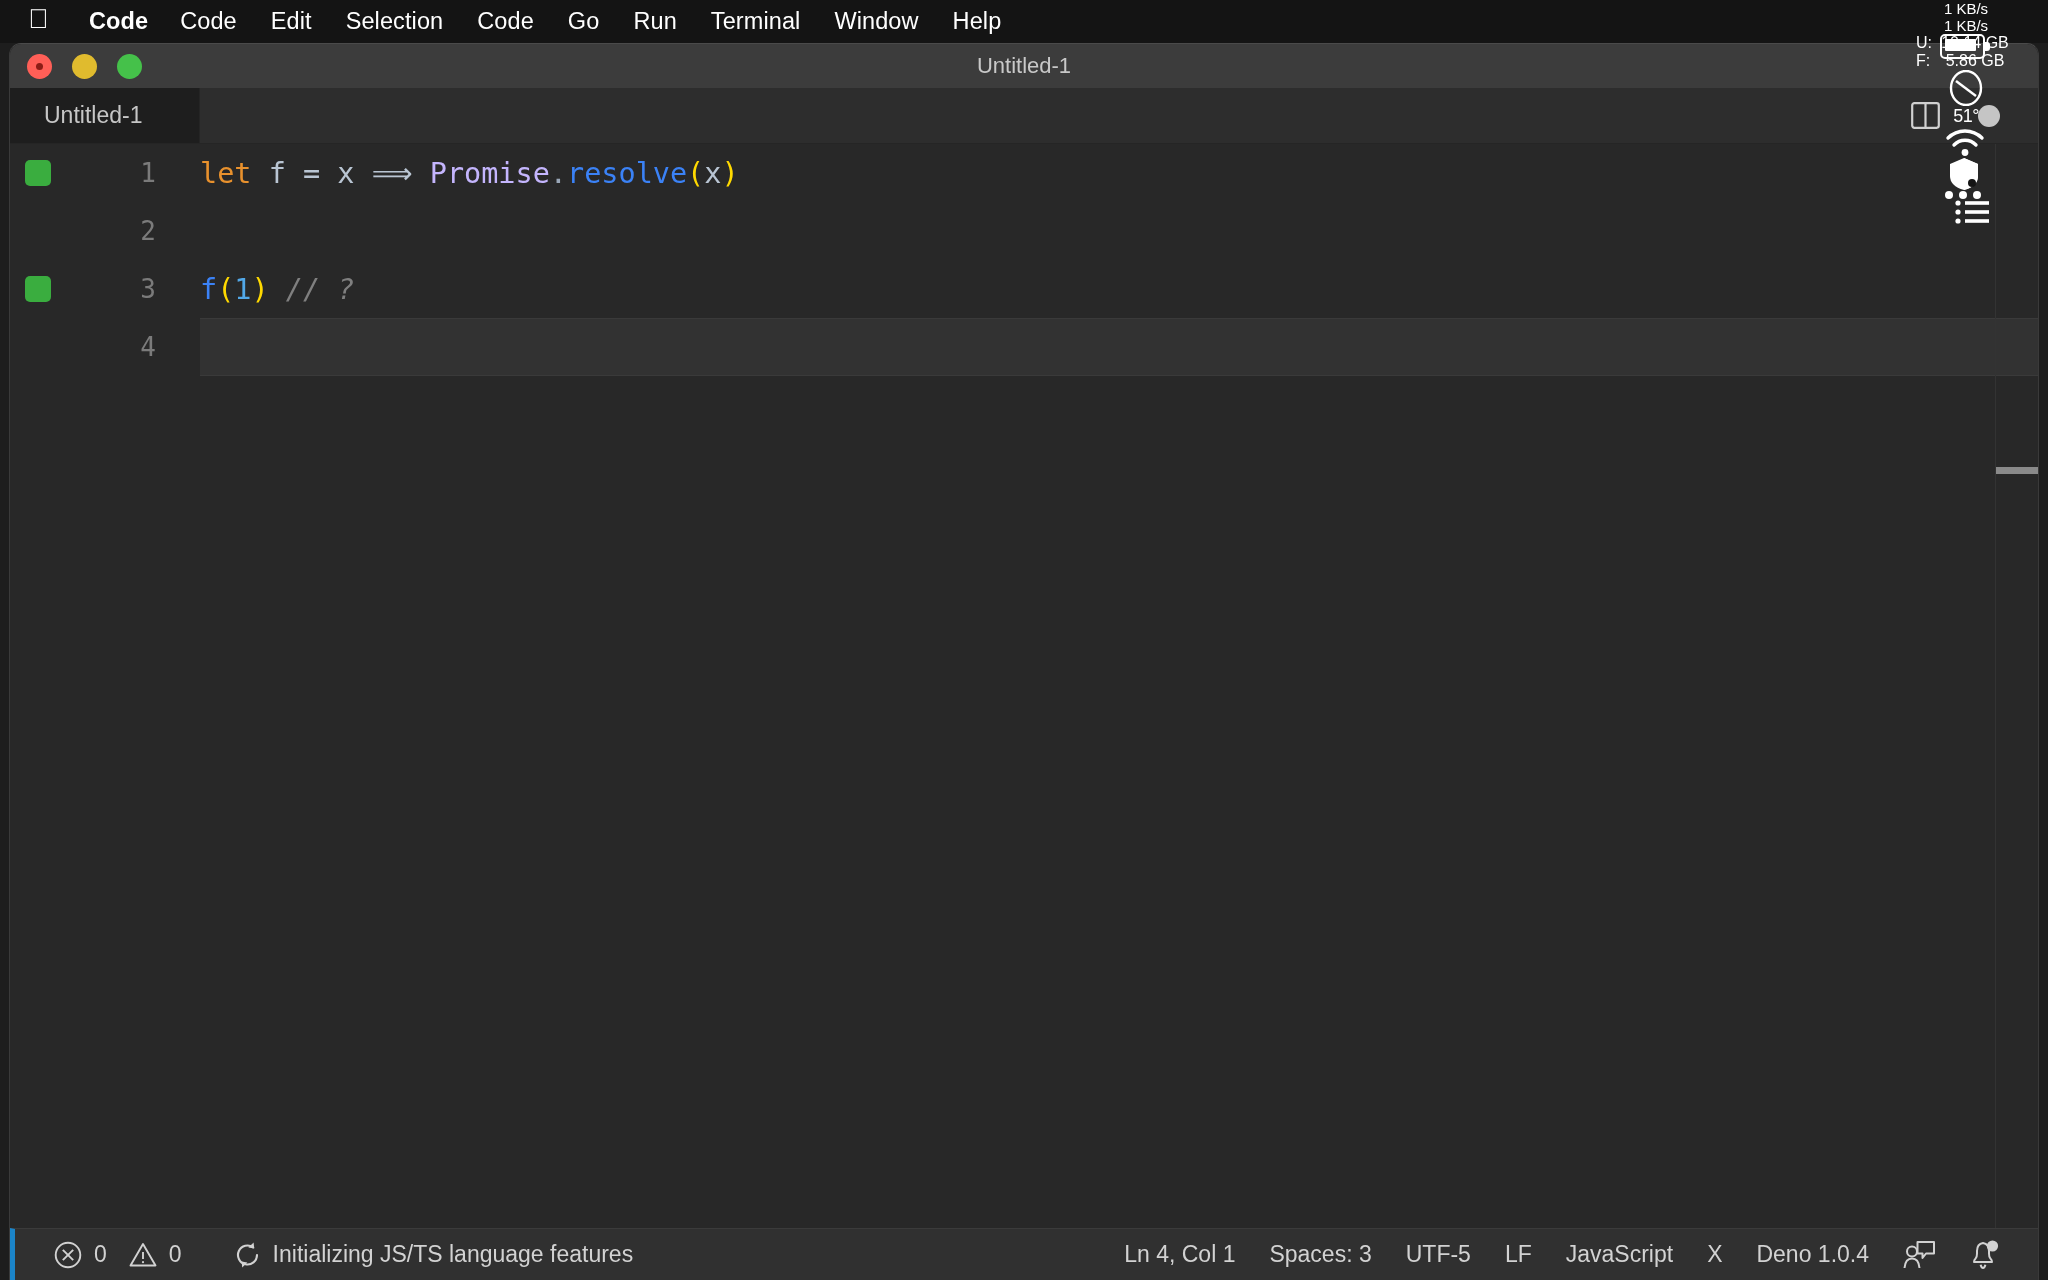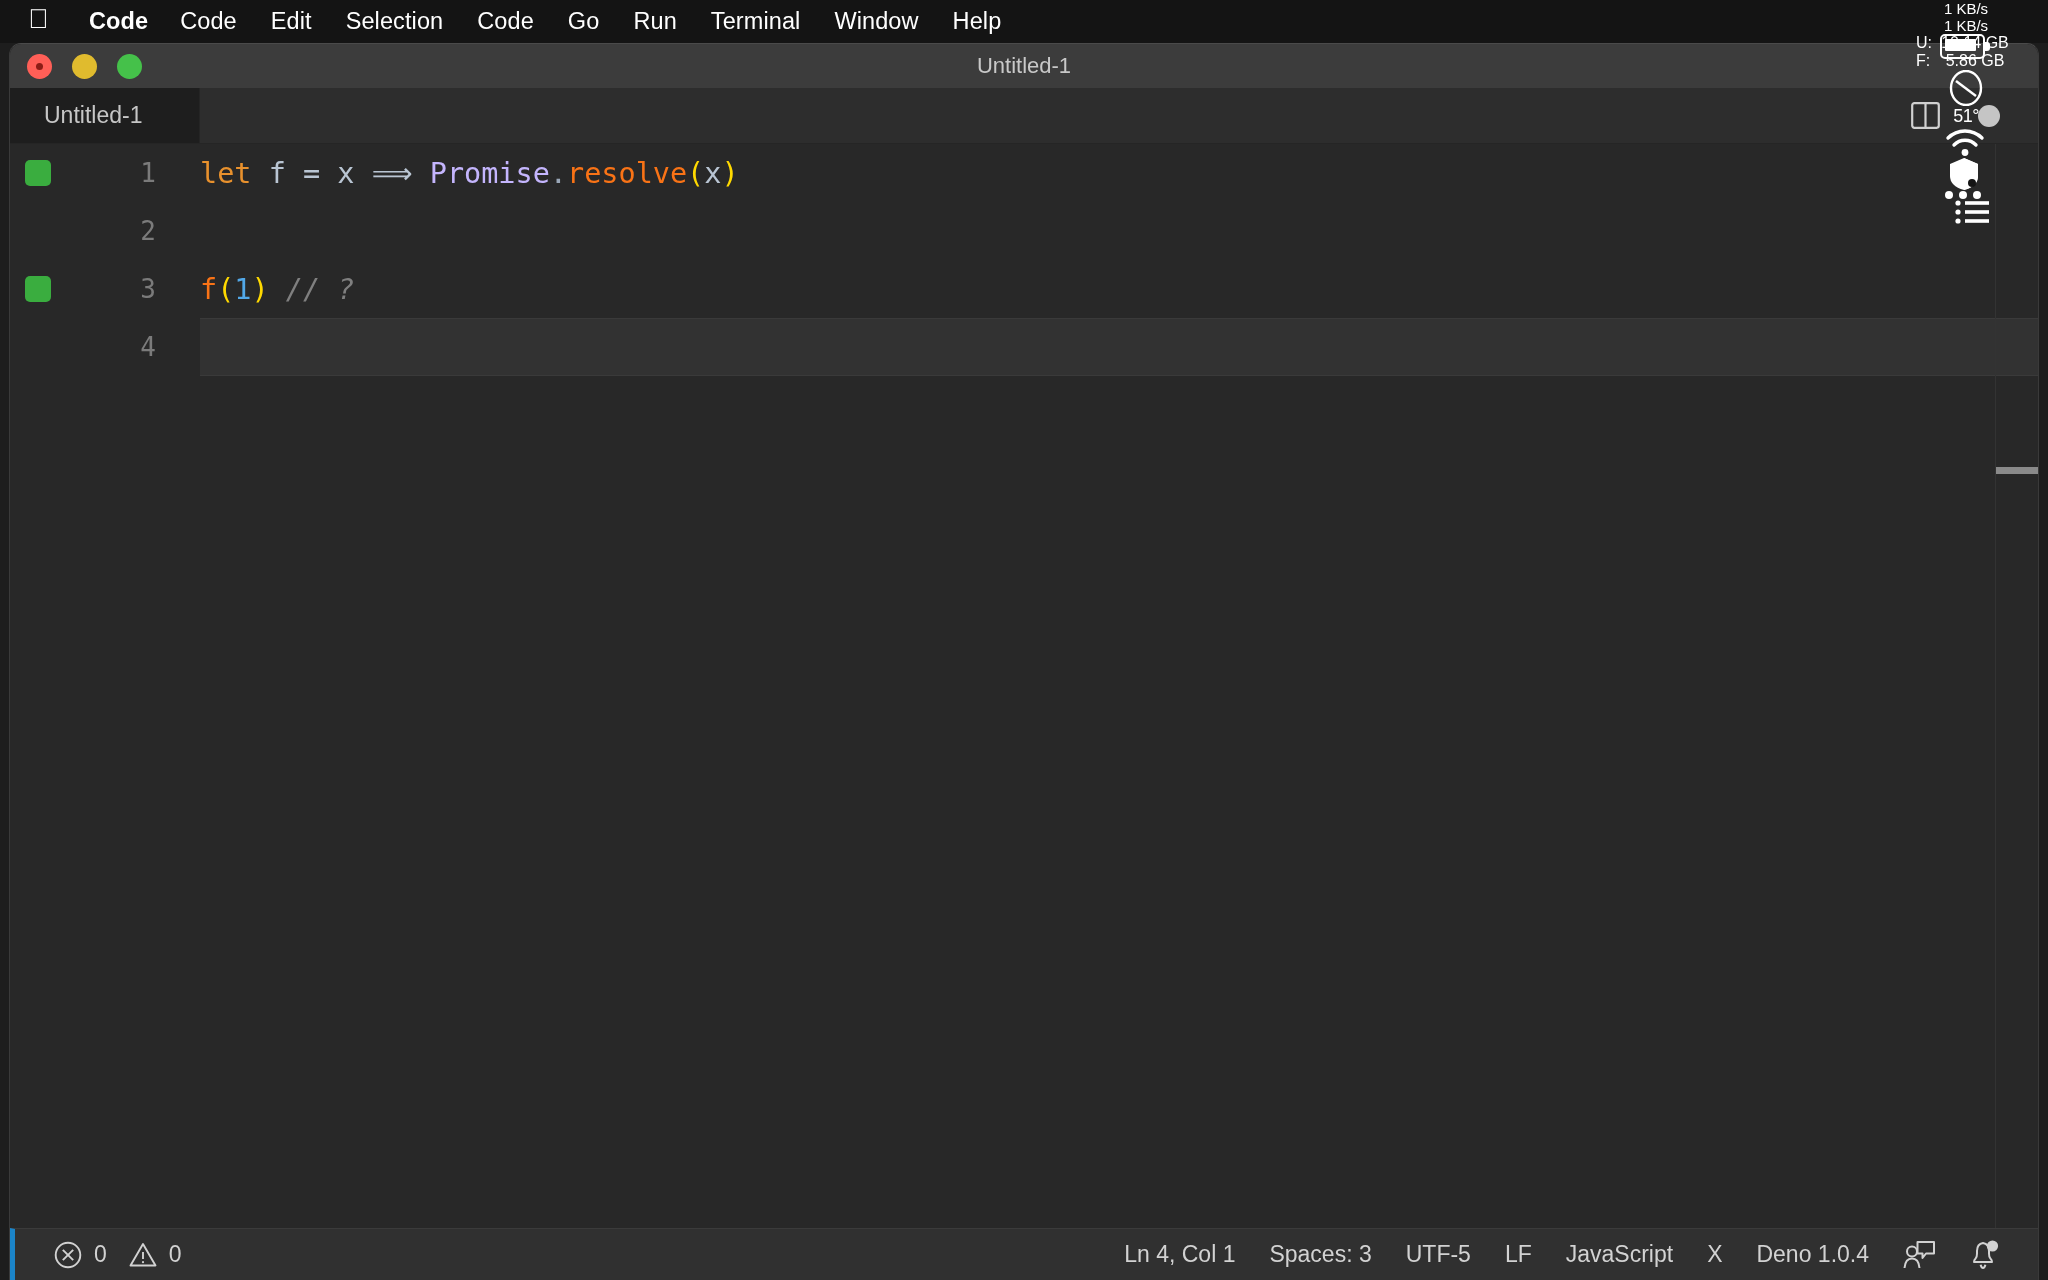--- a/index.html
+++ b/index.html
@@ -154,21 +154,21 @@
   .code{
     font-family:"DejaVu Sans Mono", monospace;
     font-size:28.5px; white-space:pre; letter-spacing:0px;
     position:relative; z-index:2;
   }
   .k-keyword{ color:#e8912d; }
   .k-ident  { color:#b9c5d3; }
   .k-op     { color:#b9c5d3; }
   .k-class  { color:#c4b5fd; }
   .k-dot    { color:#9aa7b8; }
-  .k-func   { color:#f97316; }
+  .k-func   { color:#3b82f6; }
   .k-paren  { color:#ffd900; }
   .k-num    { color:#52a8e8; }
   .k-comment{ color:#7f7f7f; font-style:italic; }
 
   .ed-scroll-mark{
     position:absolute; right:0; top:323px; width:42px; height:7px;
     background:#8a8a8a;
   }
   .ed-scroll-track{
     position:absolute; right:42px; top:0; bottom:0; width:1px;
@@ -360,20 +360,30 @@
         <span class="icon-warn" style="margin-left:10px">
           <svg viewBox="0 0 30 30" width="30" height="30">
             <path d="M15 4 L27.5 25.5 L2.5 25.5 Z" fill="none" stroke="#d2d2d2" stroke-width="1.9" stroke-linejoin="round"></path>
             <line x1="15" y1="12" x2="15" y2="19" stroke="#d2d2d2" stroke-width="1.9"></line>
             <circle cx="15" cy="22.2" r="1.1" fill="#d2d2d2"></circle>
           </svg>
         </span>
         <span>0</span>
       </div>
 
+      <div class="sb-group" style="margin-left:28px">
+        <span class="icon-sync">
+          <svg viewBox="0 0 28 28" width="28" height="28">
+            <path d="M23 14 A9.5 9.5 0 1 1 19.2 6.4" fill="none" stroke="#d2d2d2" stroke-width="2.1" stroke-linecap="round"></path>
+            <path d="M19.6 1.6 L20.2 7.4 L14.4 6.6 Z" fill="#d2d2d2"></path>
+            <path d="M8.2 26.4 L7.6 20.6 L13.4 21.4 Z" fill="#d2d2d2"></path>
+          </svg>
+        </span>
+        <span>Initializing JS/TS language features</span>
+      </div>
     </div>
 
     <div class="sb-right">
       <span class="sb-item">Ln 4, Col 1</span>
       <span class="sb-item">Spaces: 3</span>
       <span class="sb-item">UTF-5</span>
       <span class="sb-item">LF</span>
       <span class="sb-item">JavaScript</span>
       <span class="sb-item">X</span>
       <span class="sb-item">Deno 1.0.4</span>

